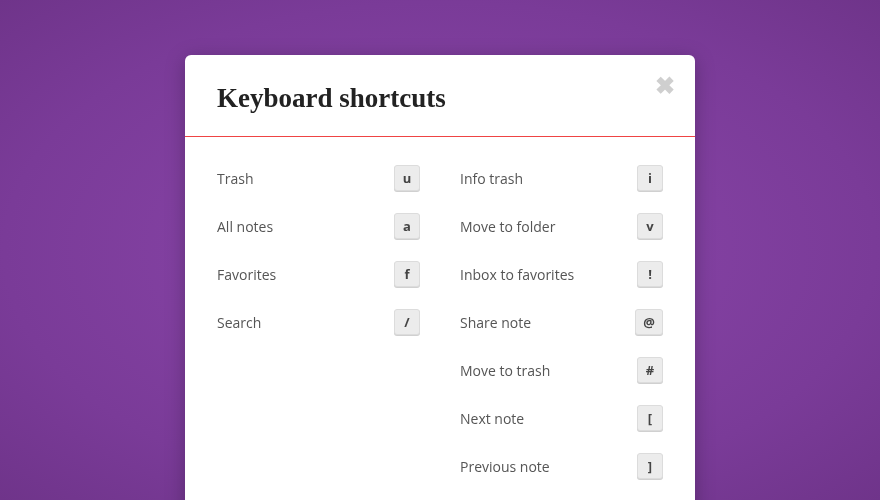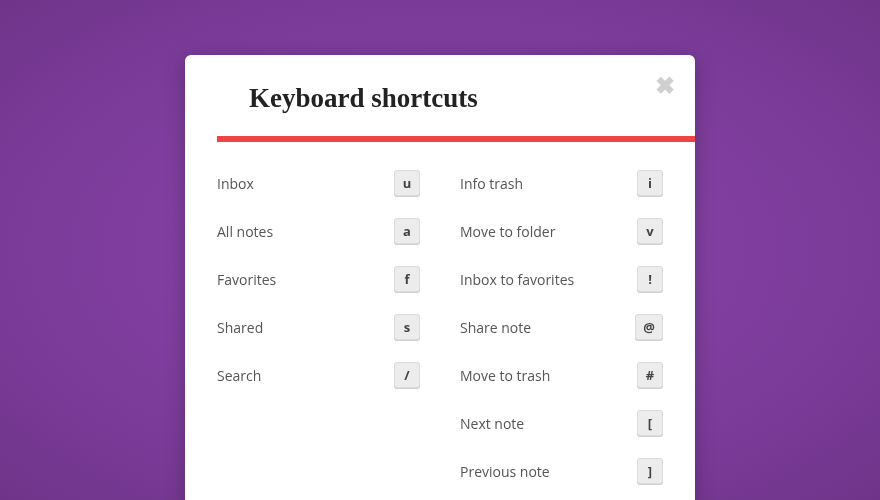--- a/index.html
+++ b/index.html
@@ -14,22 +14,21 @@
     top: 55px;
     width: 510px;
     background: #fff;
     border-radius: 6px;
     box-shadow: 0 4px 20px rgba(0,0,0,0.25);
     padding-bottom: 30px;
   }
   .modal-header {
     position: relative;
     padding: 28px 24px 22px 32px;
-    border-bottom: 6px solid #ef4444;
-    margin-left: 32px;
+    border-bottom: 1px solid #ef4444;
   }
   .modal-title {
     font-family: Georgia, "Times New Roman", serif;
     font-weight: 700;
     font-size: 27px;
     color: #222;
   }
   .close-btn {
     position: absolute;
     top: 18px;
@@ -86,34 +85,30 @@
   <div class="modal-header">
     <h1 class="modal-title">Keyboard shortcuts</h1>
     <div class="close-btn">
       <span>✖</span>
     </div>
   </div>
   <div class="modal-body">
     <div class="cols">
       <div class="col">
         <div class="row">
-          <span class="label">Inbox</span>
+          <span class="label">Trash</span>
           <span class="key">u</span>
         </div>
         <div class="row">
           <span class="label">All notes</span>
           <span class="key">a</span>
         </div>
         <div class="row">
           <span class="label">Favorites</span>
           <span class="key">f</span>
-        </div>
-        <div class="row">
-          <span class="label">Shared</span>
-          <span class="key">s</span>
         </div>
         <div class="row">
           <span class="label">Search</span>
           <span class="key">/</span>
         </div>
       </div>
       <div class="col">
         <div class="row">
           <span class="label">Info trash</span>
           <span class="key">i</span>

